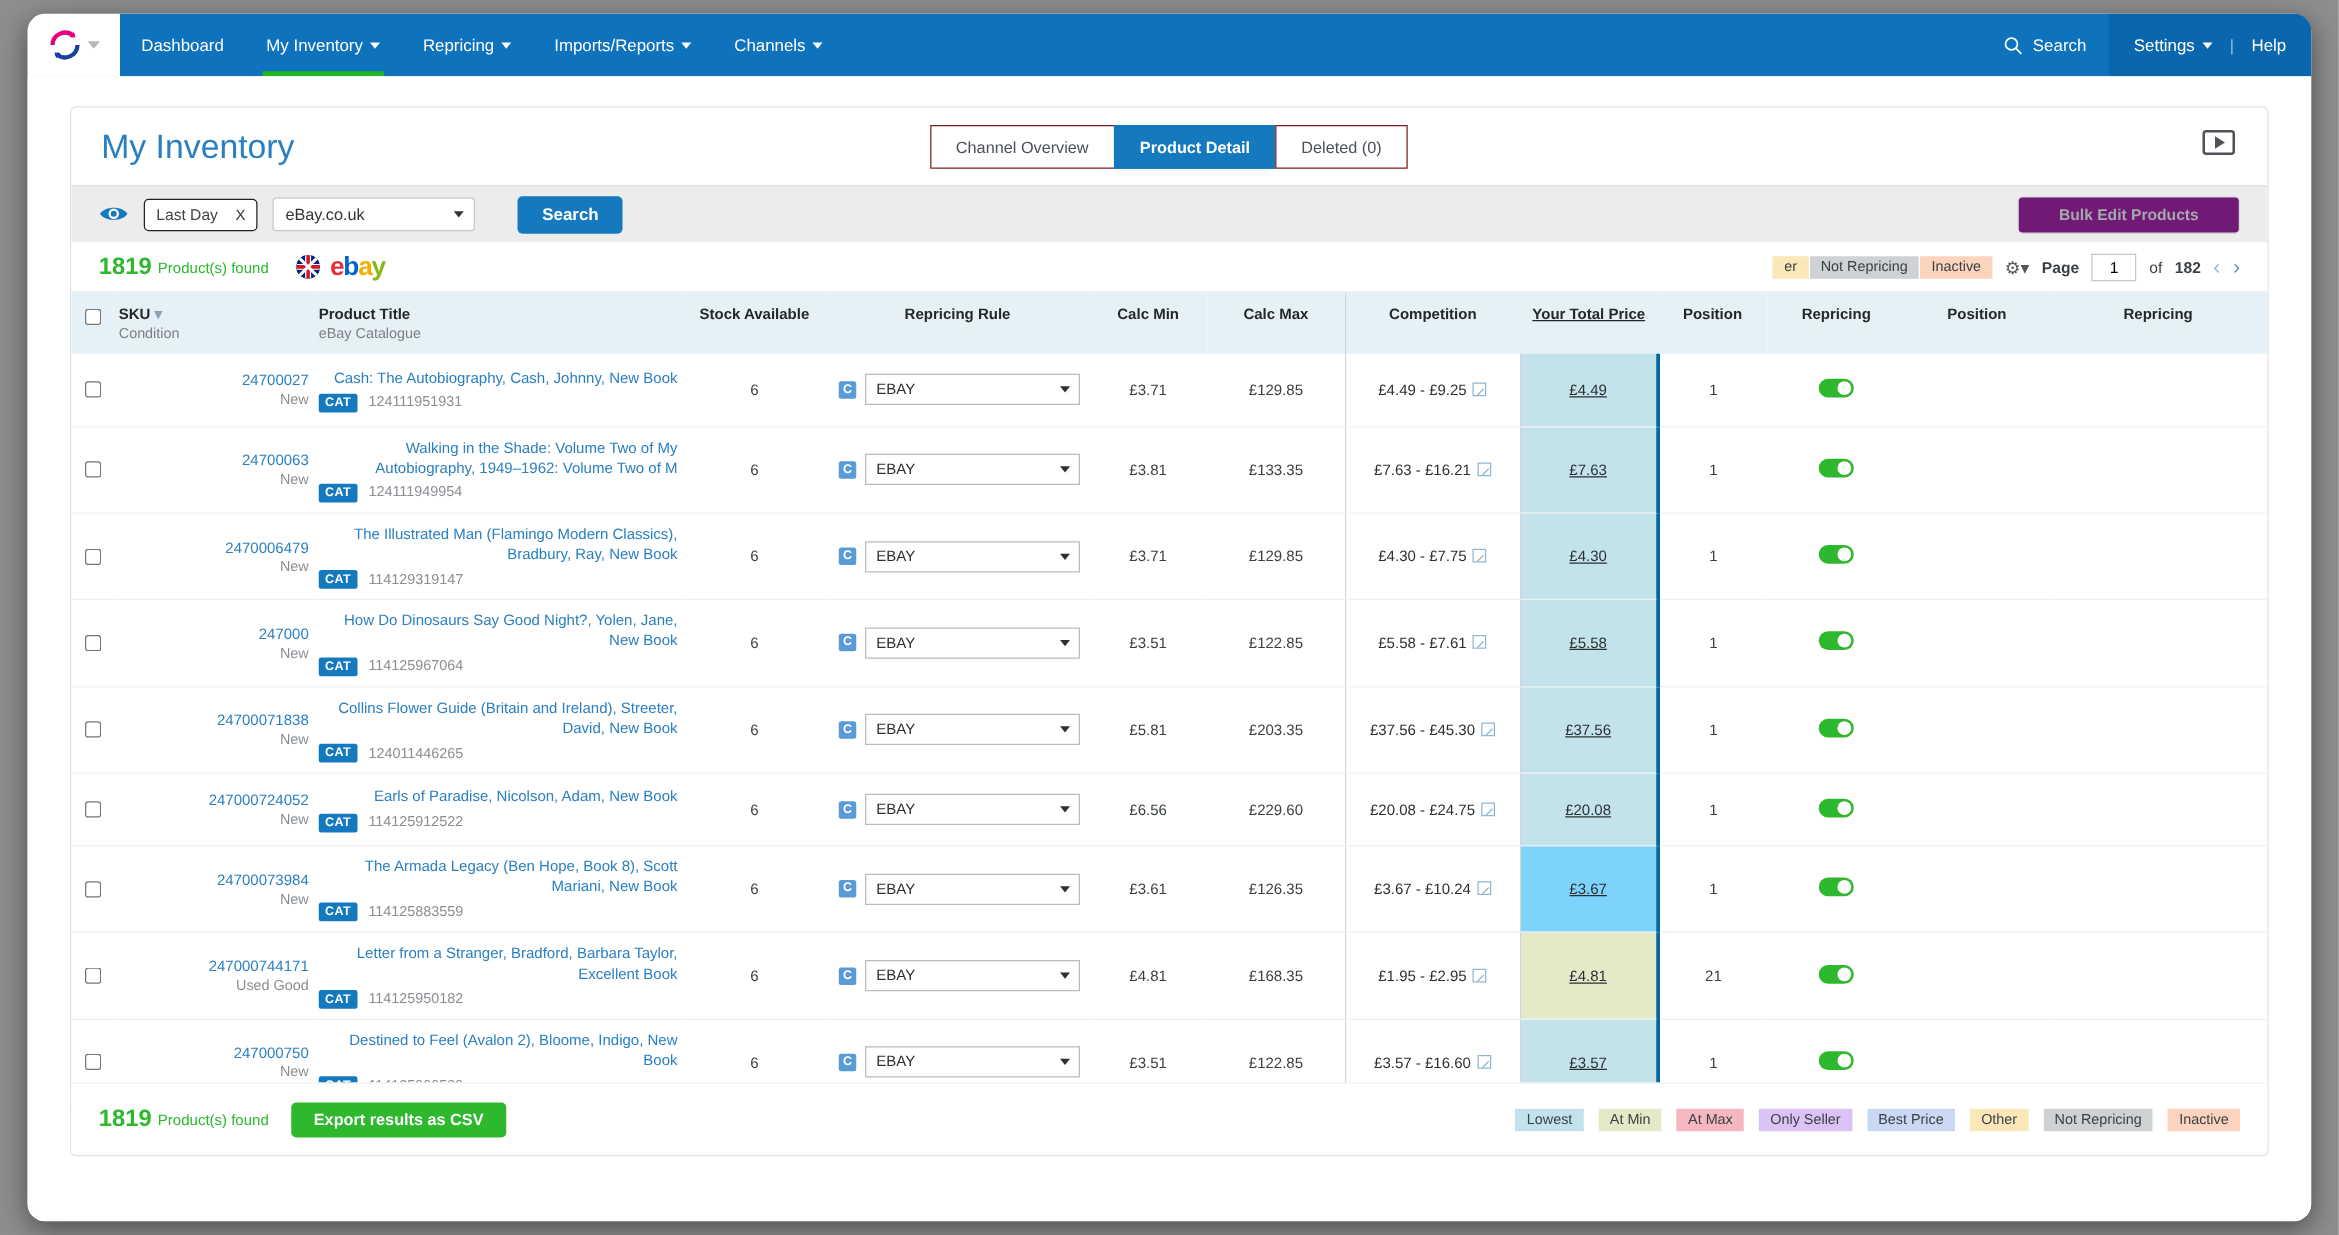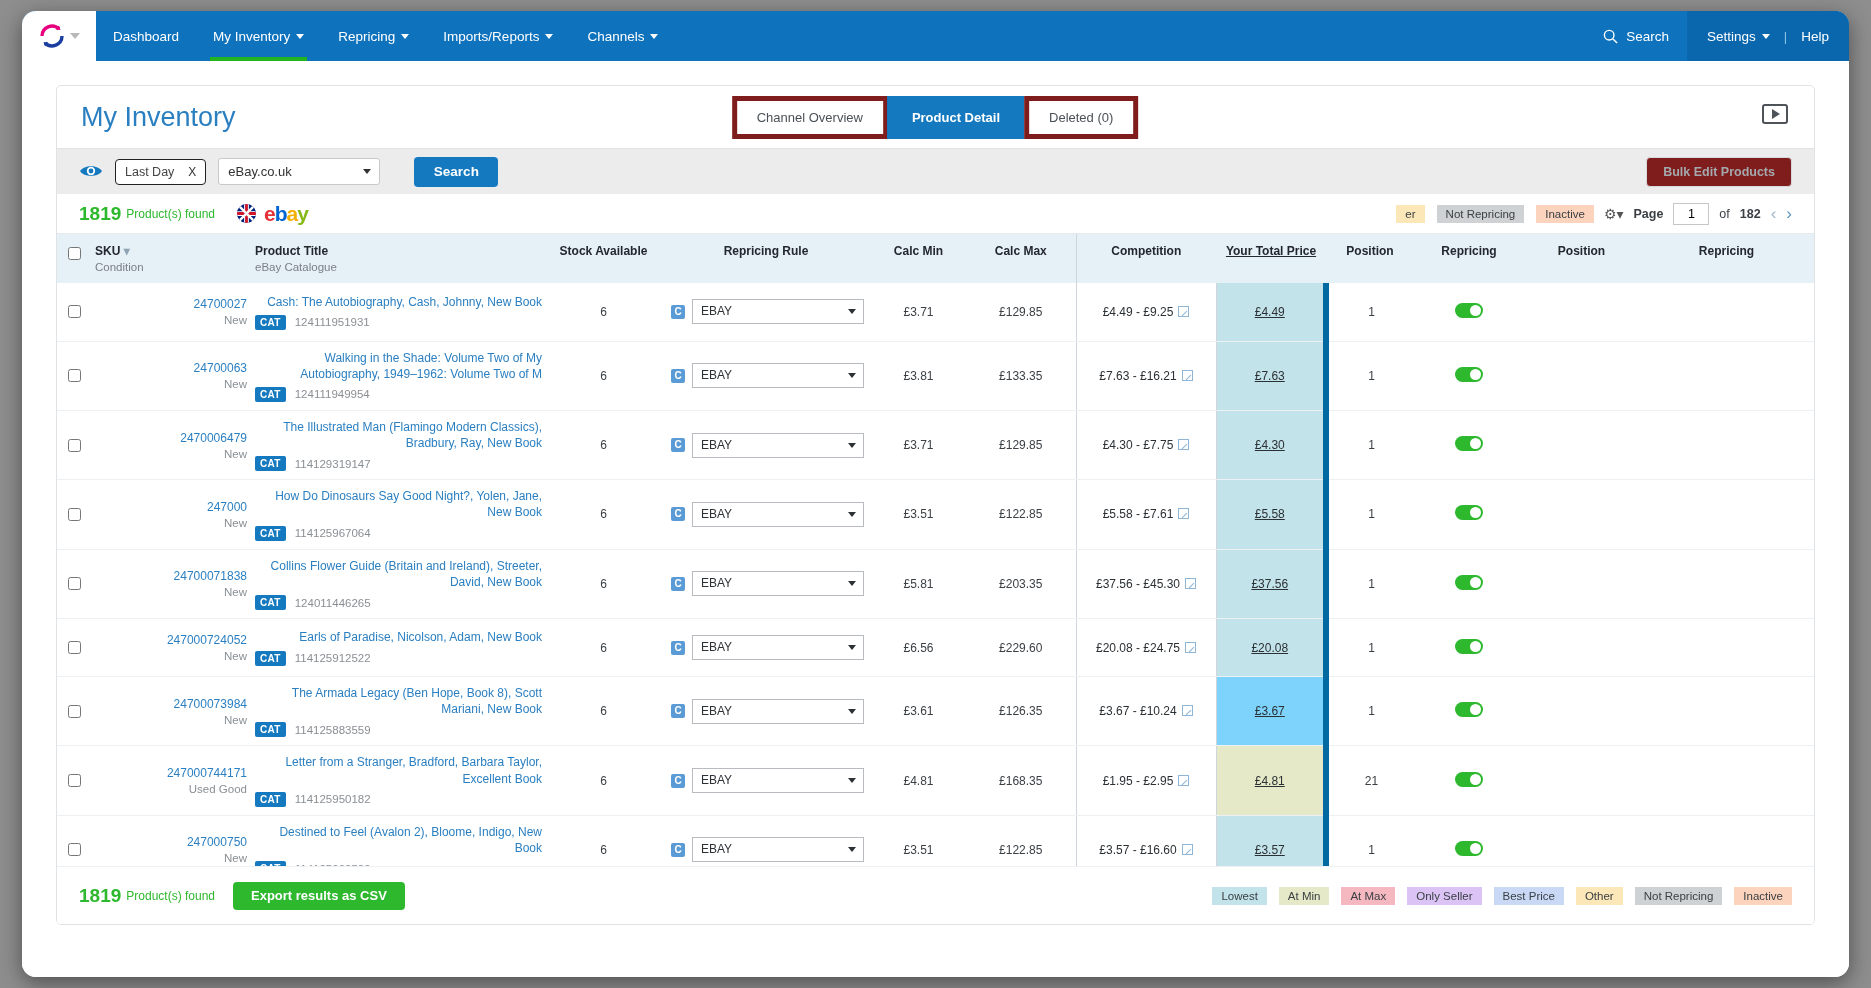--- a/index.html
+++ b/index.html
@@ -52,21 +52,21 @@
 
   
   #page { background:#ffffff; height:916px; position:relative; padding:24px 34px 0 34px; }
   #card { border:1px solid #dfe3e6; border-radius:5px; background:#fff; height:840px; position:relative; overflow:hidden; }
 
   
   .card-head { height:62px; display:flex; align-items:center; padding:0 24px; position:relative; }
   .page-title { color:#2a7fc1; font-size:27px; font-weight:400; }
   .tabs { position:absolute; left:50%; transform:translateX(-50%); display:flex; }
   .tab {
-    border:5px solid #7f1d1d; padding:9px 20px; font-size:13px; color:#4a5056;
+    border:1px solid #7f1d1d; padding:9px 20px; font-size:13px; color:#4a5056;
     background:#fff; cursor:pointer; margin-left:-1px; white-space:nowrap;
   }
   .tab.active { background:#1479bf; border-color:#1479bf; color:#fff; font-weight:bold; }
   .video-icon { position:absolute; right:26px; top:18px; width:26px; height:20px;
      border:2px solid #4d5358; border-radius:3px; display:flex; align-items:center; justify-content:center; cursor:pointer;}
   .video-icon:after { content:""; width:0;height:0;border-left:8px solid #4d5358;border-top:5px solid transparent;border-bottom:5px solid transparent; margin-left:2px;}
 
   
   .filter-bar { background:#ececec; height:46px; display:flex; align-items:center; padding:0 22px; gap:12px; border-top:1px solid #e2e2e2;}
   .eye-icon { width:24px; height:17px; cursor:pointer; }
@@ -80,38 +80,38 @@
     padding:0 9px; display:flex; align-items:center; font-size:13px; color:#333; cursor:pointer;
     position:relative;
   }
   .sel .caret { position:absolute; right:8px; width:0;height:0;
     border-left:4px solid transparent;border-right:4px solid transparent;border-top:5px solid #333; }
   .btn-search {
     background:#1479bf; color:#fff; border:none; border-radius:4px; height:30px; width:84px;
     font-size:13.5px; font-weight:bold; cursor:pointer; margin-left:22px;
   }
   .btn-bulk {
-    margin-left:auto; background:#7f1d1d; color:#a4a9ad; border:1px solid #d7dadc;
-    border-radius:4px; height:30px; padding:0 16px; font-size:12.5px; font-weight:bold; cursor:pointer;
+    margin-left:auto; background:#701a75; color:#a4a9ad; border:1px solid #d7dadc;
+    border-radius:4px; height:30px; padding:0 32px; font-size:12.5px; font-weight:bold; cursor:pointer;
   }
 
   
   .results-bar { height:40px; display:flex; align-items:center; padding:0 22px; border-bottom:1px solid #e7eaec; position:relative; background:#fff;}
   .count-num { color:#2db82d; font-size:19px; font-weight:bold; }
   .count-lbl { color:#2db82d; font-size:12px; margin-left:5px; }
   .ebay-wrap { display:flex; align-items:center; gap:8px; margin-left:22px; }
   .uk-flag { width:19px; height:19px; border-radius:50%; overflow:hidden; position:relative; background:#00247d; }
   .ebay-logo { font-size:21px; font-weight:bold; letter-spacing:-1px; font-family:"Liberation Sans",sans-serif;}
   .ebay-logo .e{color:#e53238;} .ebay-logo .b{color:#0064d2;} .ebay-logo .a{color:#f5af02;} .ebay-logo .y{color:#86b817;}
   .pager { position:absolute; right:22px; display:flex; align-items:center; gap:10px; font-size:12.5px; color:#3a3f44; }
   .gear { cursor:pointer; font-size:14px; color:#555; }
   .pg-input { width:36px; height:22px; border:1px solid #c4c8cb; text-align:center; font-size:12.5px; }
   .pg-arrow { color:#9fb6c9; font-size:17px; cursor:pointer; }
   .pg-arrow.next { color:#5a93c0; }
-  .legend-peek { display:flex; gap:12px; align-items:center; margin-left:4px; }
+  .legend-peek { display:flex; gap:1px; align-items:center; margin-left:4px; }
   .lg { font-size:11.5px; padding:3px 9px; color:#3b4045; white-space:nowrap; }
 
   
   .tbl-wrap { position:relative; }
   table { border-collapse:collapse; width:100%; table-layout:fixed; }
   thead th {
     background:#e6f0f7; font-size:12px; color:#23282d; font-weight:bold;
     padding:10px 4px; text-align:center; vertical-align:top; height:46px;
   }
   thead th .sub { display:block; color:#7b8085; font-weight:normal; font-size:11.5px; margin-top:3px; }
@@ -127,21 +127,21 @@
   .cat-num { color:#8a8f94; font-size:11.5px; }
   .c-badge { display:inline-block; background:#5b9bd5; color:#fff; font-size:10px; font-weight:bold;
     width:14px; height:14px; line-height:14px; text-align:center; border-radius:2px; vertical-align:middle; }
   .rule-sel { display:inline-block; width:172px; height:25px; border:1px solid #b8bcc0; background:#fff;
     font-size:12px; color:#2c3135; text-align:left; padding:4px 8px; position:relative; vertical-align:middle; margin-left:7px; cursor:pointer;}
   .rule-sel .caret { position:absolute; right:7px; top:9px; width:0;height:0;
     border-left:4px solid transparent;border-right:4px solid transparent;border-top:5px solid #2c3135; }
   .comp-link { color:#2b3034; cursor:pointer; }
   .ext { display:inline-block; width:11px; height:11px; border:1px solid #8fb6d6; margin-left:5px; position:relative; vertical-align:-1px;}
   .ext:after{content:"";position:absolute;left:2px;bottom:2px;width:7px;height:1px;background:#8fb6d6;transform:rotate(-45deg);}
-  td.price-cell { border-left:1px solid #cfd5da; border-right:6px solid #0369a1; }
+  td.price-cell { border-left:1px solid #cfd5da; border-right:3px solid #0369a1; }
   .price-link { color:#2b3034; text-decoration:underline; cursor:pointer; font-size:12px;}
   .toggle { display:inline-block; width:28px; height:15px; border-radius:8px; background:#2db82d; position:relative; cursor:pointer;}
   .toggle:after{content:"";position:absolute;right:2px;top:2px;width:11px;height:11px;border-radius:50%;background:#fff;}
 
   
   .card-foot { position:absolute; left:0; right:0; bottom:0; height:58px; background:#fff;
     border-top:1px solid #eef1f3; display:flex; align-items:center; padding:0 22px; }
   .btn-csv { background:#2db82d; color:#fff; border:none; border-radius:4px; height:28px; padding:0 18px;
     font-size:13px; font-weight:bold; cursor:pointer; margin-left:18px; }
   .foot-legend { margin-left:auto; display:flex; gap:12px; align-items:center; }

